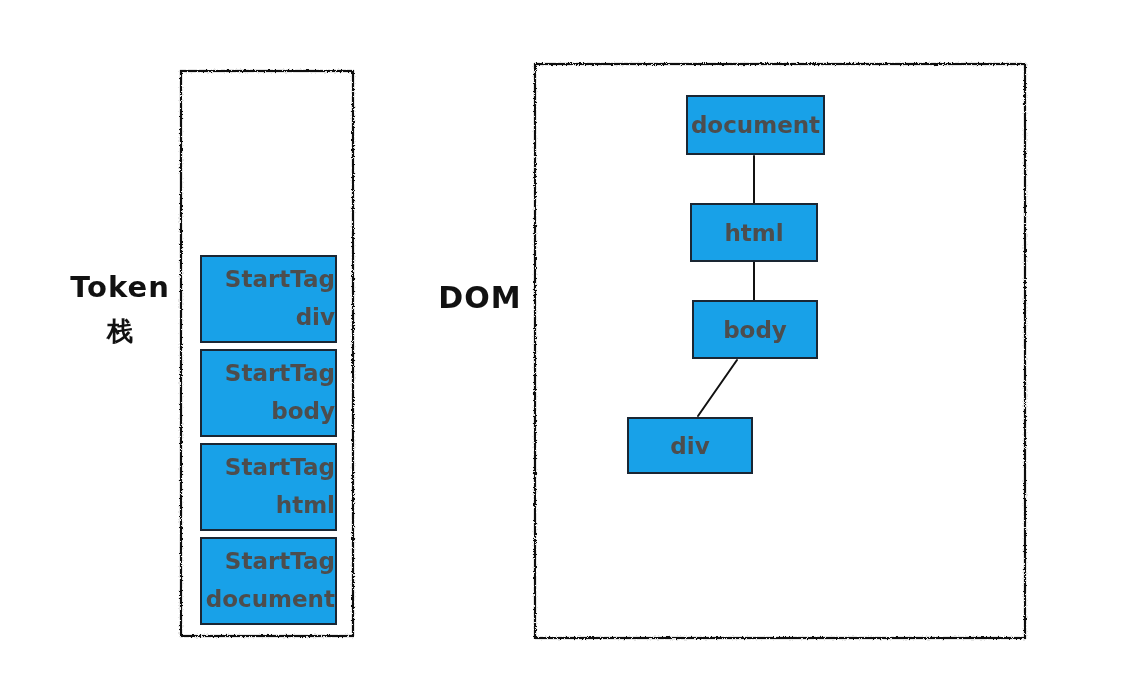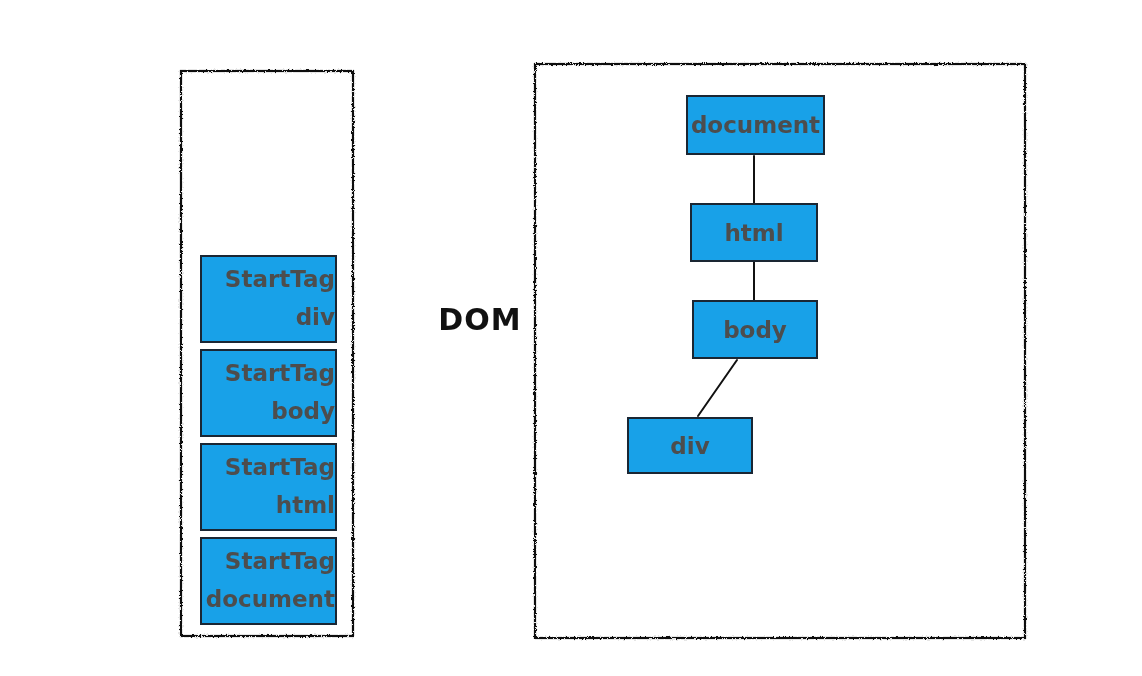--- a/index.html
+++ b/index.html
@@ -25,21 +25,21 @@
   
   .side-label {
     position: absolute;
     color: var(--label-text, #111111);
     text-align: center;
     font-weight: bold;
   }
   .token-label { left: 58px; top: 270px; width: 124px; }
   .token-label .line1 { font-size: 29px; letter-spacing: 1px; }
   .token-label .line2 { font-size: 26px; margin-top: 10px; }
-  .dom-label { left: 438px; top: 280px; width: 84px; font-size: 30px; letter-spacing: 1px; margin-top: 22px; }
+  .dom-label { left: 438px; top: 280px; width: 84px; font-size: 30px; letter-spacing: 1px; }
 
   
   .stack-item {
     position: absolute;
     left: 200px;
     width: 137px;
     height: 88px;
     background: var(--node-fill, #18a1e8);
     border: 2px solid var(--node-border, #1a2633);
     color: var(--node-text, #4d4d4d);
@@ -89,20 +89,24 @@
     <defs>
       <filter id="roughen" x="-5%" y="-5%" width="110%" height="110%">
         <feTurbulence type="fractalNoise" baseFrequency="0.55" numOctaves="2" seed="7" result="n"></feTurbulence>
         <feDisplacementMap in="SourceGraphic" in2="n" scale="3"></feDisplacementMap>
       </filter>
     </defs>
     <rect class="outline" x="181" y="71" width="172" height="565"></rect>
     <rect class="outline" x="535" y="64" width="490" height="574"></rect>
   </svg>
 
+  <div class="side-label token-label">
+    <div class="line1">Token</div>
+    <div class="line2">栈</div>
+  </div>
 
   <div class="stack-item stack-item-0">
     <div>StartTag</div>
     <div>div</div>
   </div>
   <div class="stack-item stack-item-1">
     <div>StartTag</div>
     <div>body</div>
   </div>
   <div class="stack-item stack-item-2">

